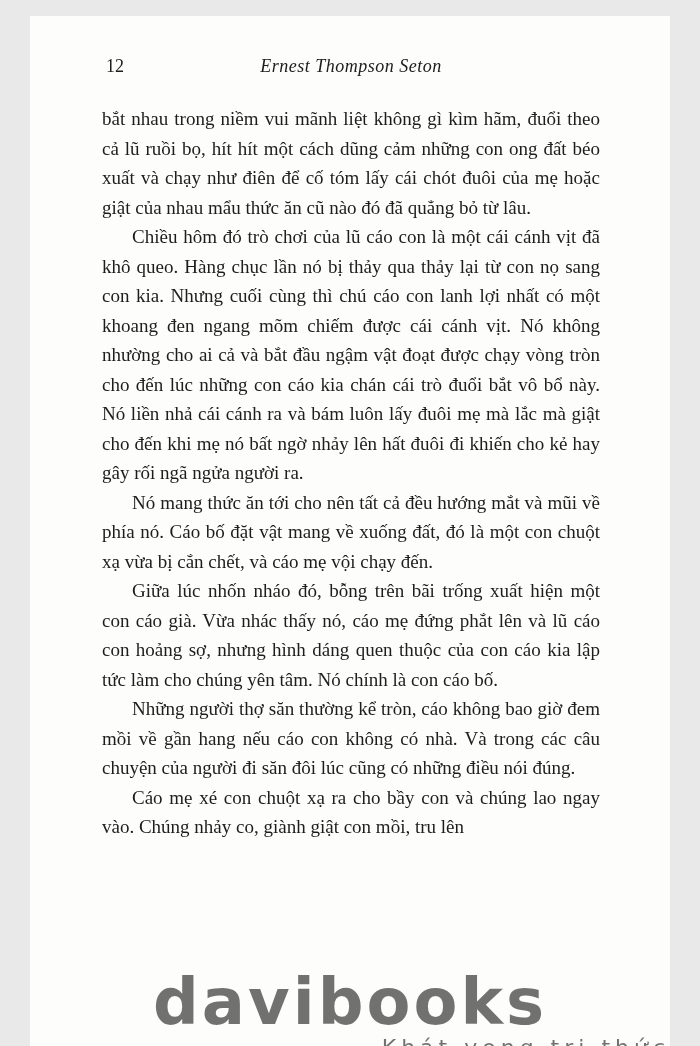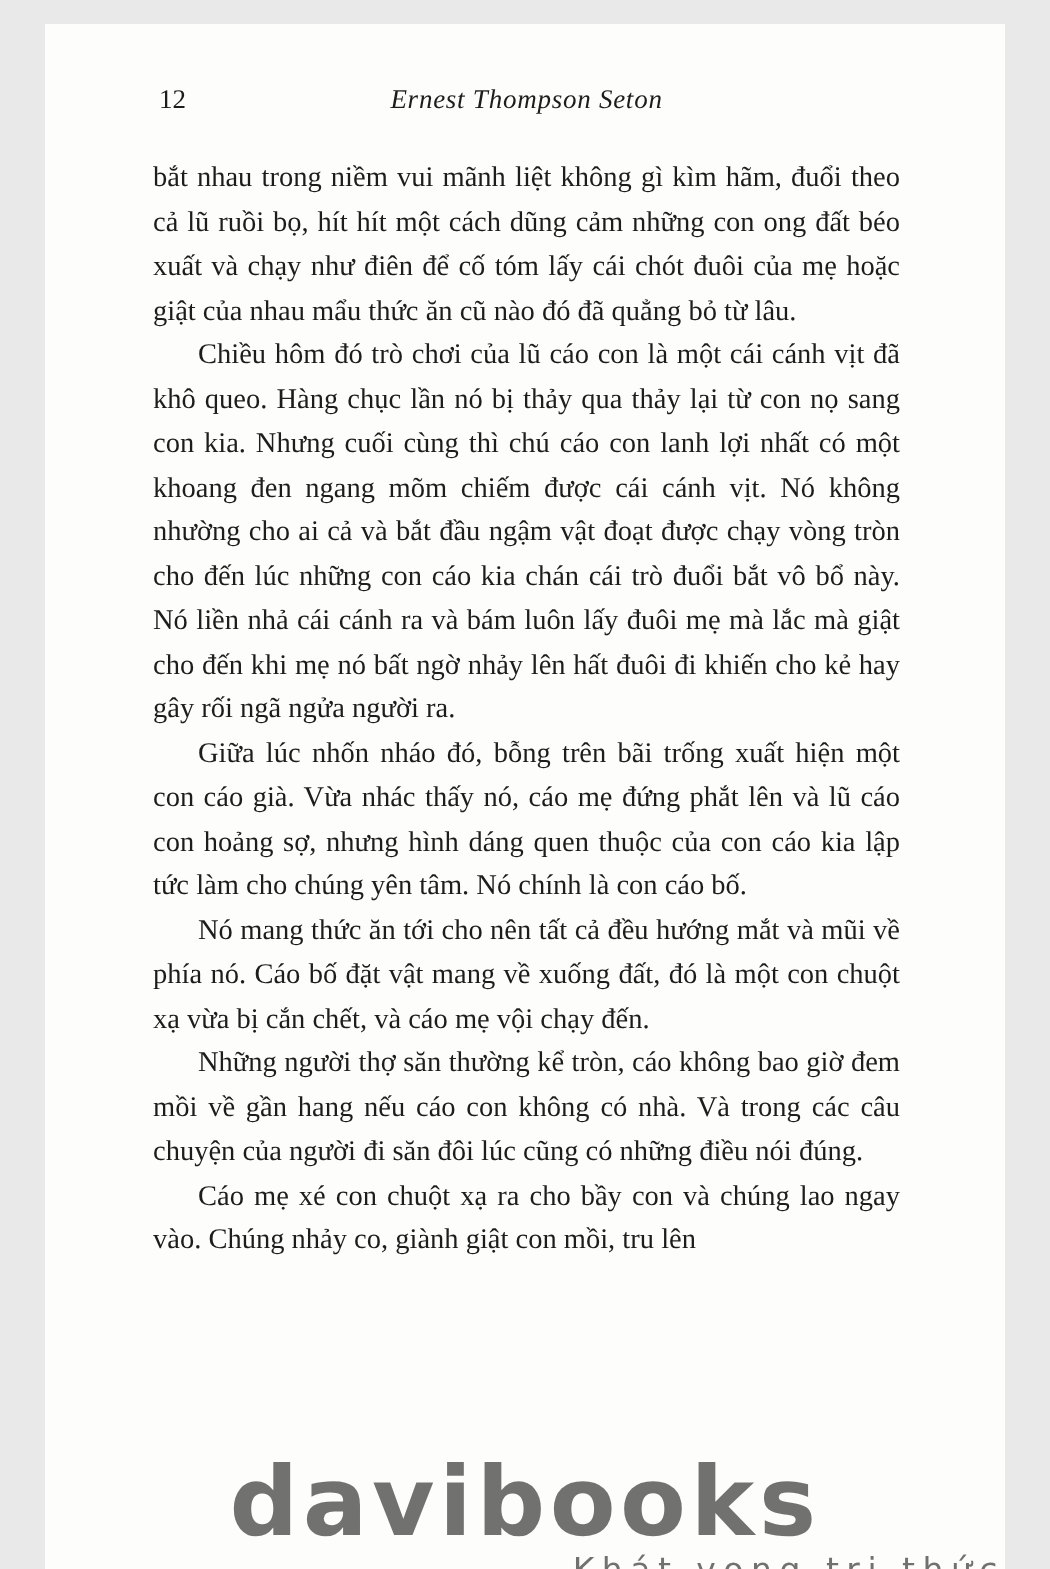--- a/index.html
+++ b/index.html
@@ -86,22 +86,22 @@
 <div class="page">
 
   <div class="page-header">
     <span class="page-number">12</span>
     <span class="running-title">Ernest Thompson Seton</span>
   </div>
 
   <div class="body-text">
     <p class="no-indent">bắt nhau trong niềm vui mãnh liệt không gì kìm hãm, đuổi theo cả lũ ruồi bọ, hít hít một cách dũng cảm những con ong đất béo xuất và chạy như điên để cố tóm lấy cái chót đuôi của mẹ hoặc giật của nhau mẩu thức ăn cũ nào đó đã quẳng bỏ từ lâu.</p>
     <p>Chiều hôm đó trò chơi của lũ cáo con là một cái cánh vịt đã khô queo. Hàng chục lần nó bị thảy qua thảy lại từ con nọ sang con kia. Nhưng cuối cùng thì chú cáo con lanh lợi nhất có một khoang đen ngang mõm chiếm được cái cánh vịt. Nó không nhường cho ai cả và bắt đầu ngậm vật đoạt được chạy vòng tròn cho đến lúc những con cáo kia chán cái trò đuổi bắt vô bổ này. Nó liền nhả cái cánh ra và bám luôn lấy đuôi mẹ mà lắc mà giật cho đến khi mẹ nó bất ngờ nhảy lên hất đuôi đi khiến cho kẻ hay gây rối ngã ngửa người ra.</p>
+    <p>Nó mang thức ăn tới cho nên tất cả đều hướng mắt và mũi về phía nó. Cáo bố đặt vật mang về xuống đất, đó là một con chuột xạ vừa bị cắn chết, và cáo mẹ vội chạy đến.</p>
     <p>Giữa lúc nhốn nháo đó, bỗng trên bãi trống xuất hiện một con cáo già. Vừa nhác thấy nó, cáo mẹ đứng phắt lên và lũ cáo con hoảng sợ, nhưng hình dáng quen thuộc của con cáo kia lập tức làm cho chúng yên tâm. Nó chính là con cáo bố.</p>
-    <p>Nó mang thức ăn tới cho nên tất cả đều hướng mắt và mũi về phía nó. Cáo bố đặt vật mang về xuống đất, đó là một con chuột xạ vừa bị cắn chết, và cáo mẹ vội chạy đến.</p>
     <p>Những người thợ săn thường kể tròn, cáo không bao giờ đem mồi về gần hang nếu cáo con không có nhà. Và trong các câu chuyện của người đi săn đôi lúc cũng có những điều nói đúng.</p>
     <p>Cáo mẹ xé con chuột xạ ra cho bầy con và chúng lao ngay vào. Chúng nhảy co, giành giật con mồi, tru lên</p>
   </div>
 
   <div class="watermark">
     <div class="watermark-brand">davibooks</div>
     <div class="watermark-tagline">Khát vọng tri thức</div>
   </div>
 
 </div>

